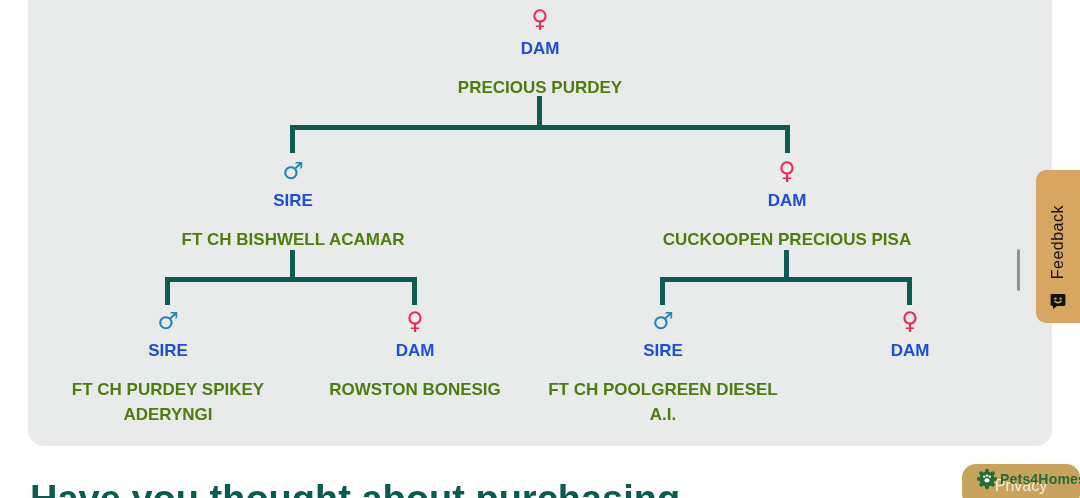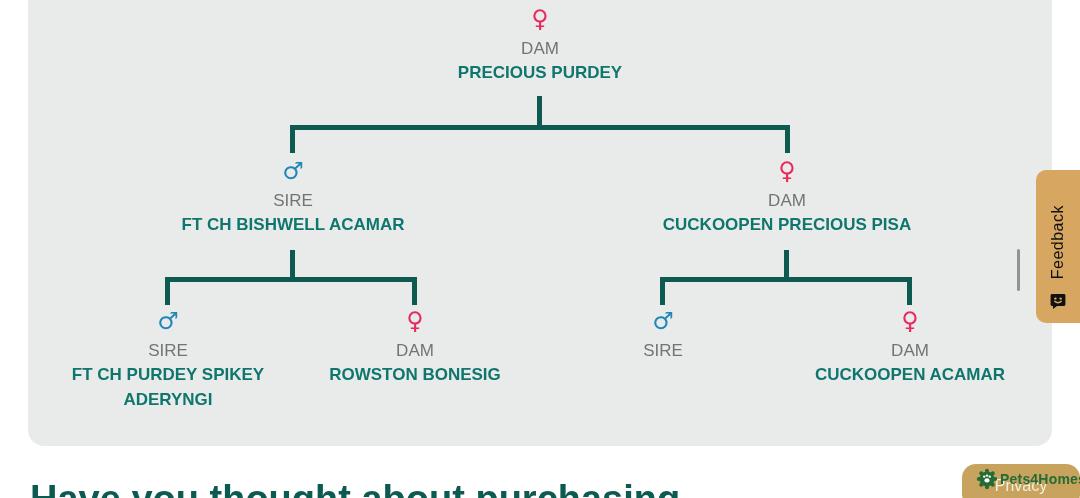--- a/index.html
+++ b/index.html
@@ -8,22 +8,22 @@
 
   
   .panel{position:absolute;left:28px;top:-20px;width:1024px;height:466px;
          background:#e9ebea;border-radius:16px;}
 
   
   .node{position:absolute;text-align:center;}
   .sym{font-family:"DejaVu Sans",sans-serif;font-size:24px;line-height:26px;font-weight:400;}
   .sym.female{color:#e72a5c;}
   .sym.male{color:#1f87b9;}
-  .role{font-size:17px;color:#737373;margin-top:7px;line-height:20px;}
-  .name{font-size:17px;font-weight:700;color:#0f766e;margin-top:1px;line-height:25px;}
+  .role{font-size:17px;color:#1d4ed8;margin-top:7px;line-height:20px;font-weight:bold;}
+  .name{font-size:17px;font-weight:700;color:#4d7c0f;margin-top:16px;line-height:25px;}
 
   
   .cline{position:absolute;background:#0f5a50;}
 
   
   .scroll-thumb{position:absolute;left:1017px;top:249px;width:3px;height:42px;
                 background:#8f9597;border-radius:2px;}
 
   
   .feedback-tab{position:absolute;left:1036px;top:170px;width:44px;height:153px;
@@ -96,26 +96,26 @@
 
   <div class="node" style="left:295px;top:308px;width:240px;">
     <div class="sym female">♀</div>
     <div class="role">DAM</div>
     <div class="name">ROWSTON BONESIG</div>
   </div>
 
   <div class="node" style="left:543px;top:308px;width:240px;">
     <div class="sym male">♂</div>
     <div class="role">SIRE</div>
+    <div class="name">FT CH POOLGREEN DIESEL A.I.</div>
   </div>
 
   <div class="node" style="left:780px;top:308px;width:260px;">
     <div class="sym female">♀</div>
     <div class="role">DAM</div>
-    <div class="name">CUCKOOPEN ACAMAR</div>
   </div>
 
   <div class="scroll-thumb"></div>
 
   <div class="feedback-tab">
     <span class="fb-text">Feedback</span>
     <svg class="fb-icon" viewBox="0 0 16 16">
       <path d="M2 1h12a1.4 1.4 0 0 1 1.4 1.4v9.2A1.4 1.4 0 0 1 14 13H7l-4 3v-3H2A1.4 1.4 0 0 1 .6 11.6V2.4A1.4 1.4 0 0 1 2 1z" fill="#111111"></path>
       <circle cx="5.4" cy="5.6" r="1.2" fill="#d7a660"></circle>
       <circle cx="10.6" cy="5.6" r="1.2" fill="#d7a660"></circle>

